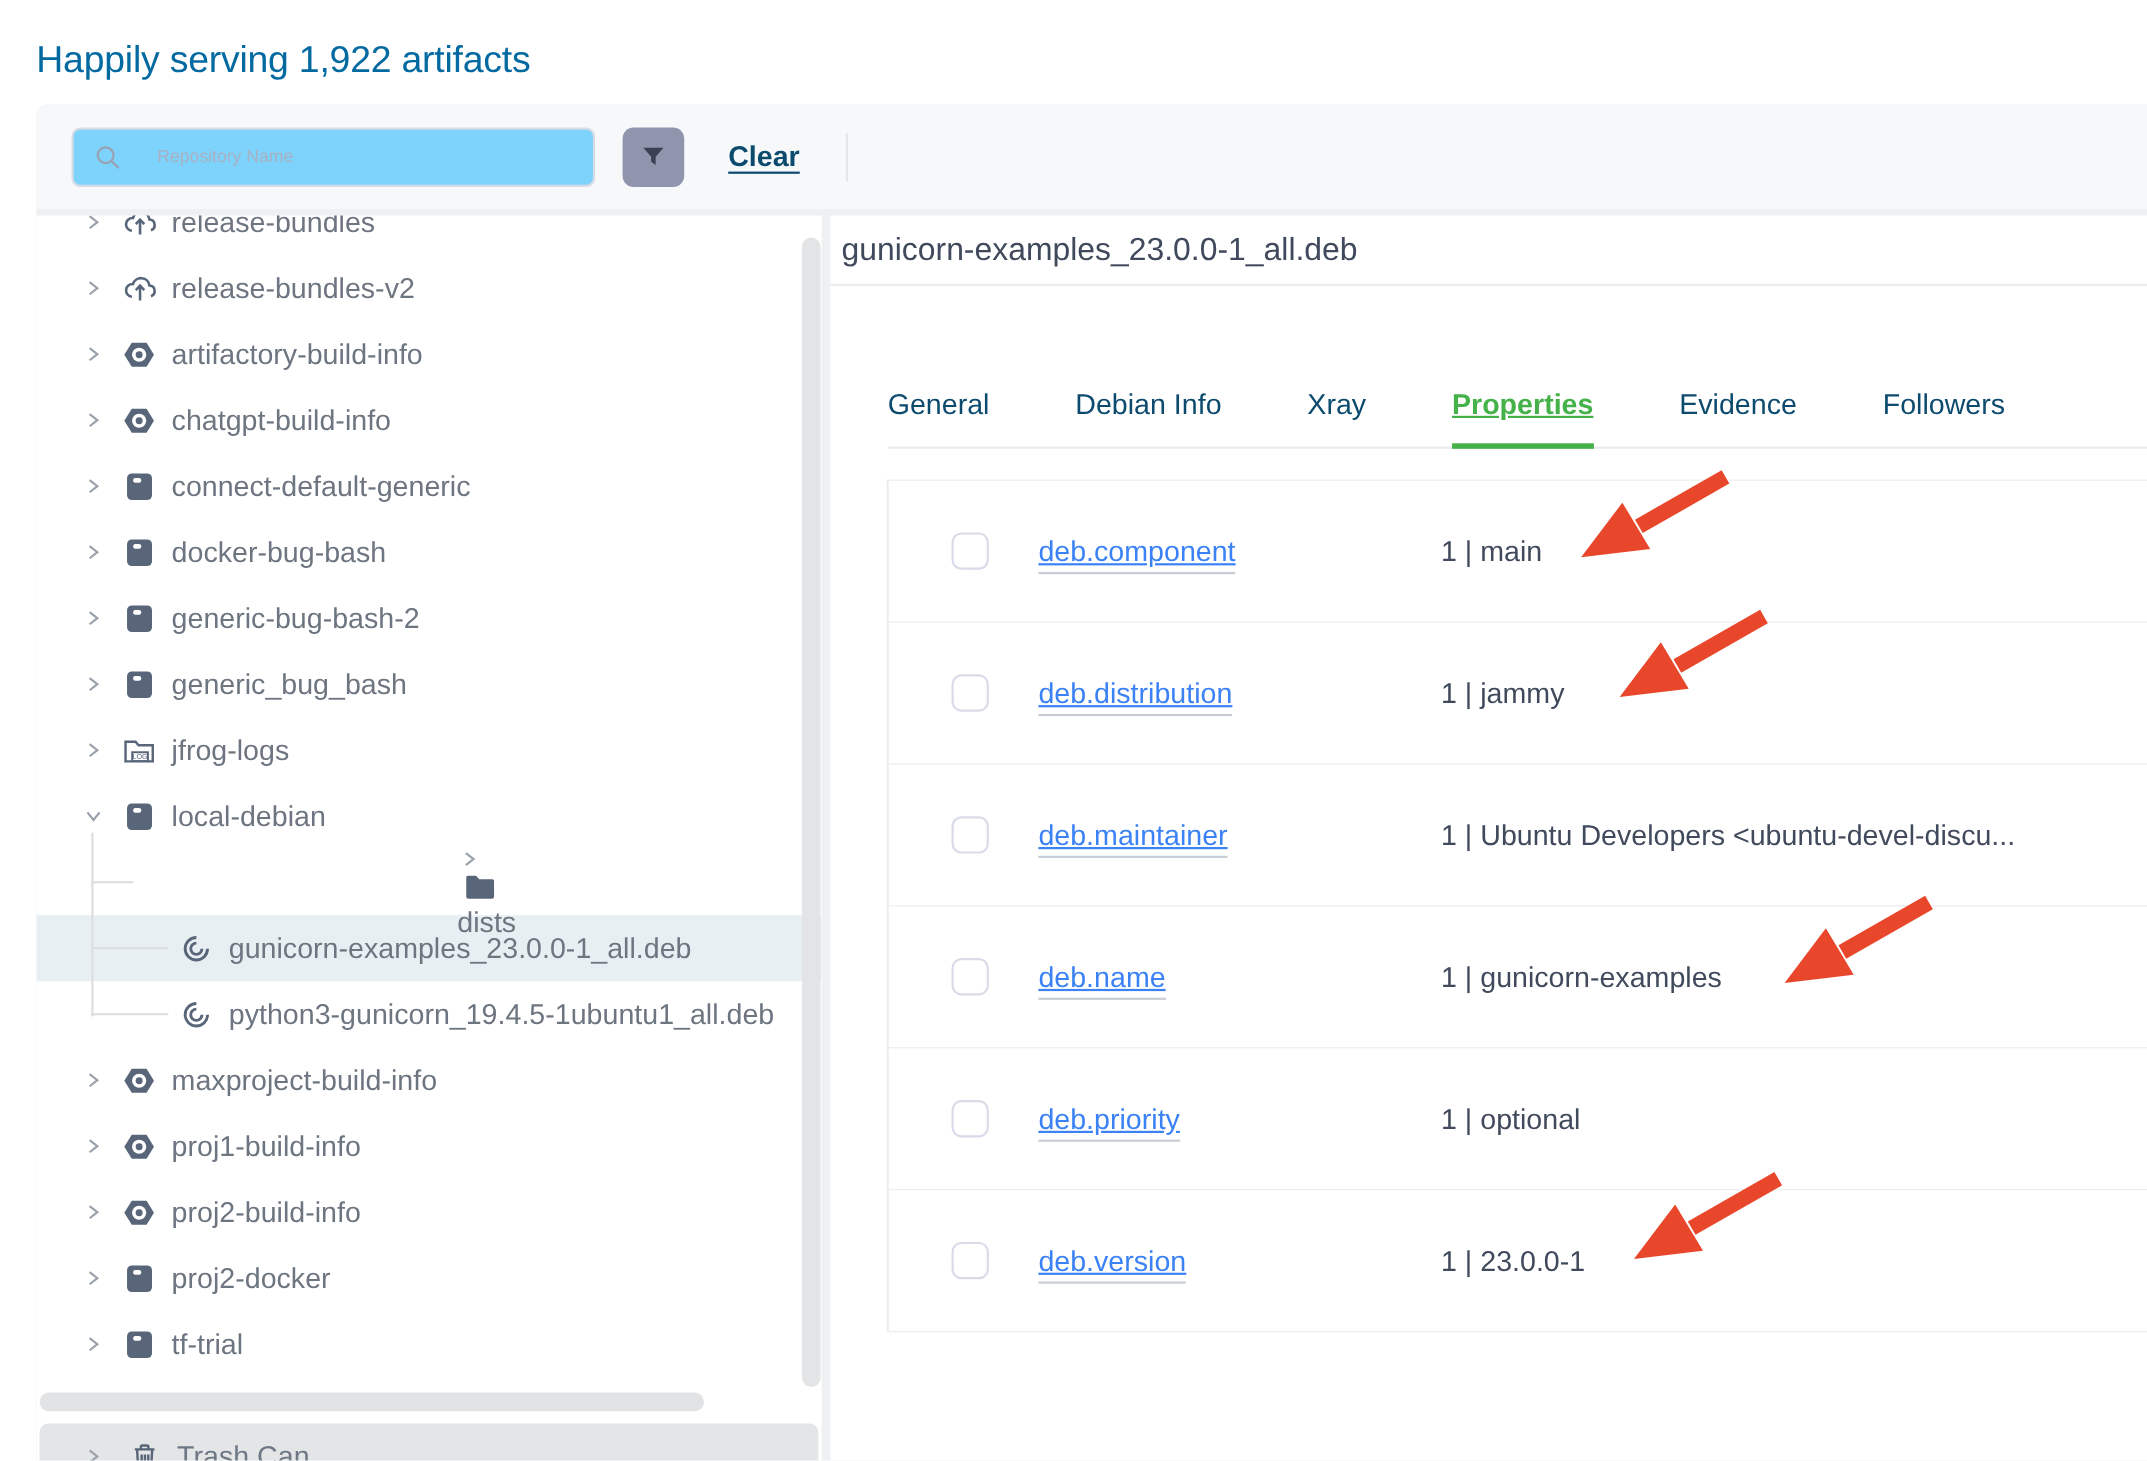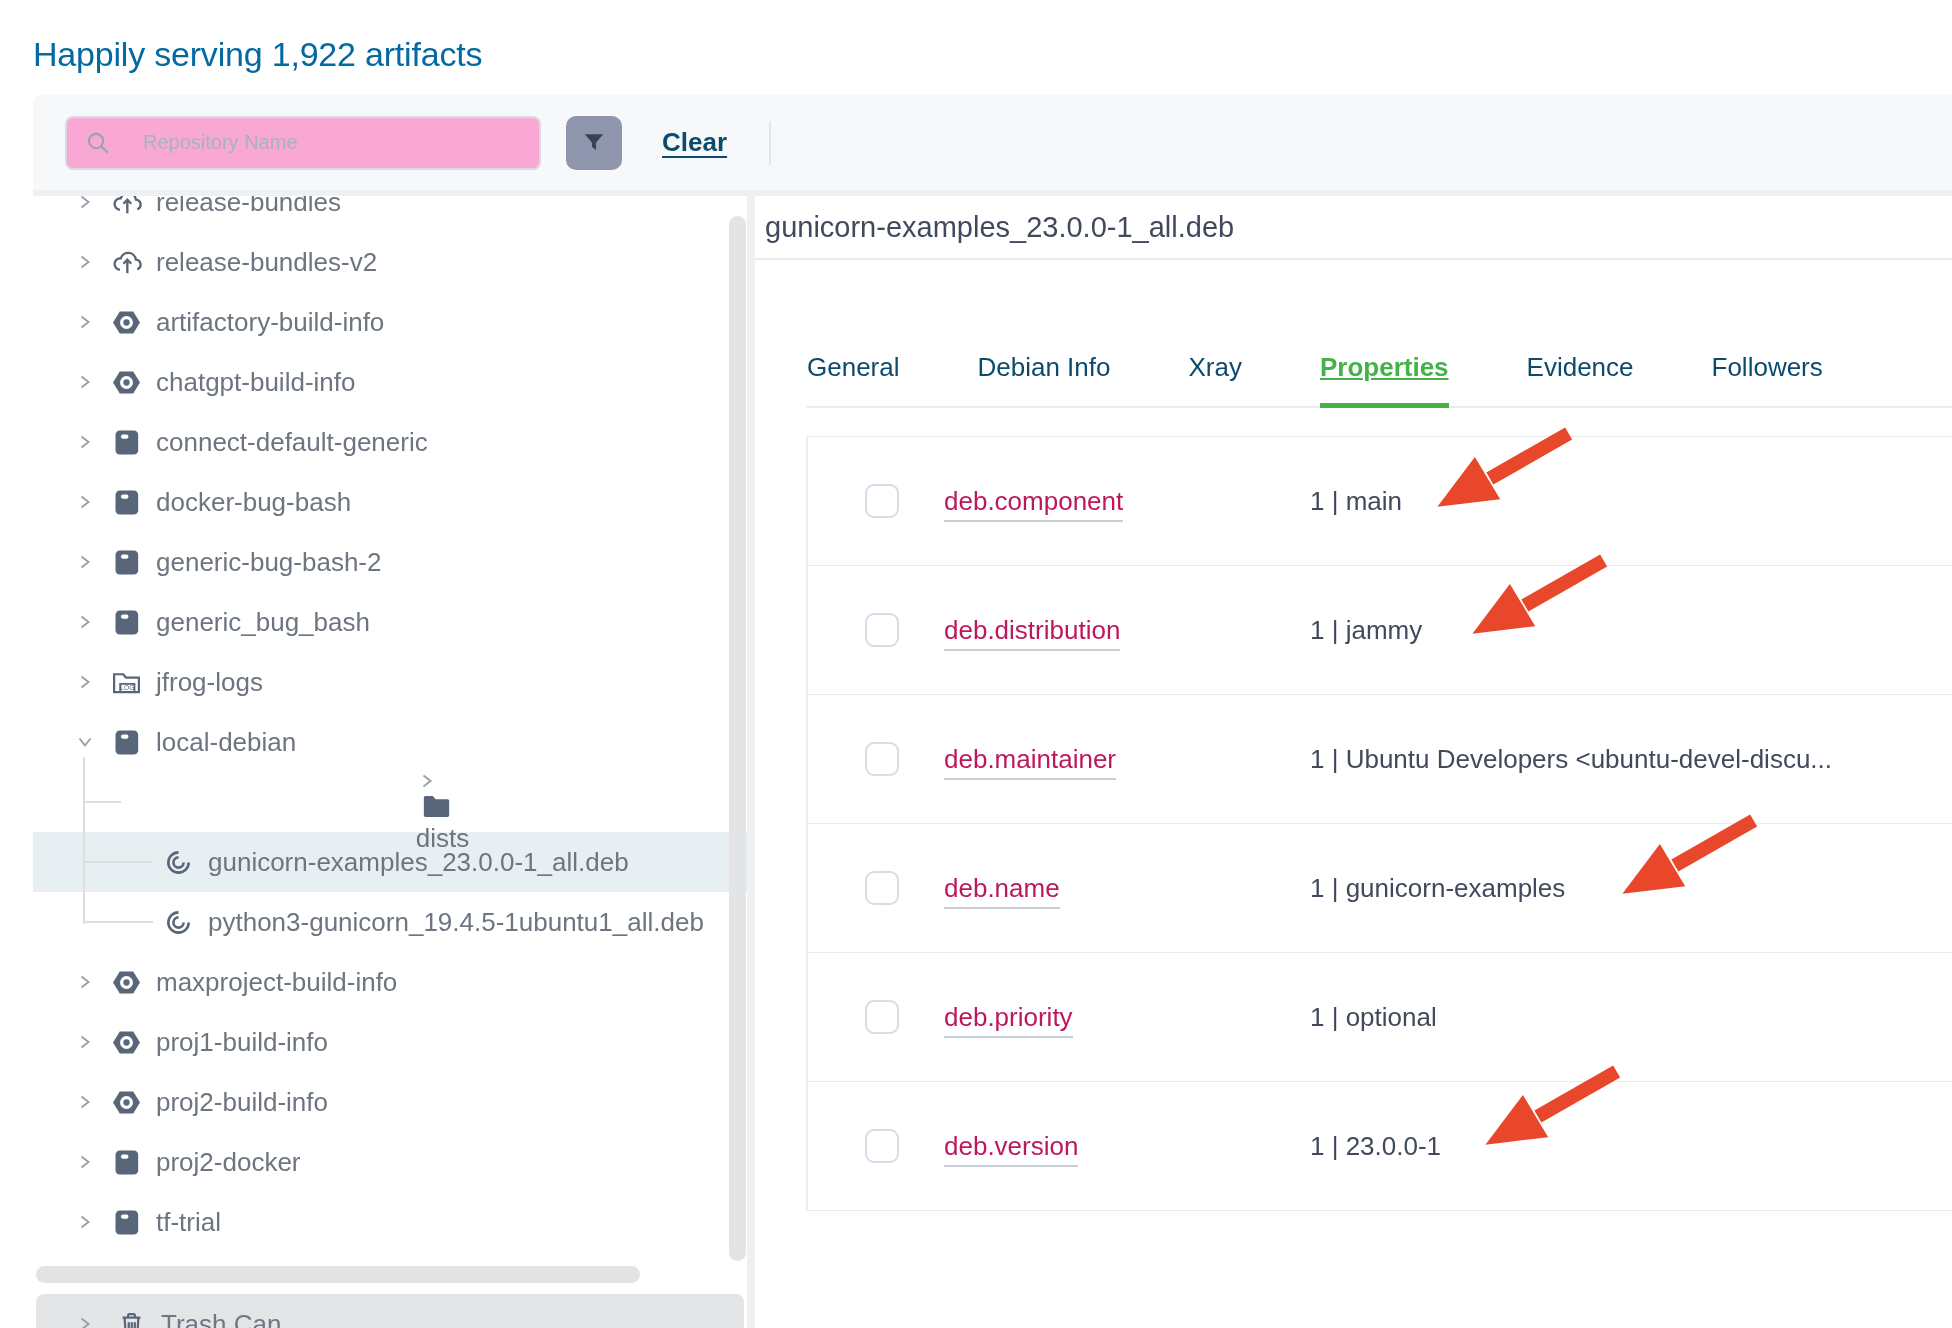--- a/index.html
+++ b/index.html
@@ -32,21 +32,21 @@
   
   .toolbar{
     position:absolute;left:0;top:0;right:0;height:95px;
     background:#f7f8f9;border-top-left-radius:10px;
     display:flex;align-items:center;padding-left:32px;
   }
   .search-wrap{position:relative;width:476px;height:54px;}
   .search-wrap svg{position:absolute;left:20px;top:14px;}
   .search-input{
     width:100%;height:100%;border:2px solid #d7dbe8;border-radius:8px;
-    background:#f9a8d4;padding:0 14px 0 76px;font-size:20px;color:#3e4656;
+    background:#7dd3fc;padding:0 14px 0 76px;font-size:16px;color:#3e4656;
     font-family:"Liberation Sans", sans-serif;outline:none;
   }
   .search-input::placeholder{color:#a9b0c2;}
   .filter-btn{
     margin-left:25px;width:56px;height:54px;border:none;border-radius:10px;
     background:#9095ae;display:flex;align-items:center;justify-content:center;cursor:pointer;
   }
   .clear-link{
     margin-left:40px;font-size:26px;font-weight:700;color:#0c4a6e;
     text-decoration:underline;text-decoration-thickness:2px;text-underline-offset:5px;cursor:default;
@@ -112,22 +112,22 @@
   .prop-row{
     position:relative;height:129px;border-bottom:1px solid var(--border);
     display:flex;align-items:center;
   }
   .prop-checkbox{
     margin-left:57px;width:34px;height:34px;flex:0 0 34px;
     border:2px solid #d9dce8;border-radius:9px;background:#fff;cursor:pointer;
   }
   .prop-name-wrap{margin-left:45px;width:366px;}
   .prop-name{
-    font-size:26px;color:#be185d;border-bottom:2px solid #c9ced6;
-    padding-bottom:4px;cursor:pointer;
+    font-size:26px;color:#3b82f6;border-bottom:2px solid #c9ced6;
+    padding-bottom:4px;cursor:pointer;text-decoration:underline;
   }
   .prop-value{font-size:26px;color:#414a5c;white-space:nowrap;}
   .red-arrow{position:absolute;width:150px;height:92px;pointer-events:none;z-index:3;}
   .prop-row[data-row="0"] .red-arrow{left:620px;top:-12px;}
   .prop-row[data-row="1"] .red-arrow{left:655px;top:-14px;}
   .prop-row[data-row="3"] .red-arrow{left:805px;top:-12px;}
   .prop-row[data-row="6"] .red-arrow{left:668px;top:-19px;}
 </style>
 </head>
 <body>

